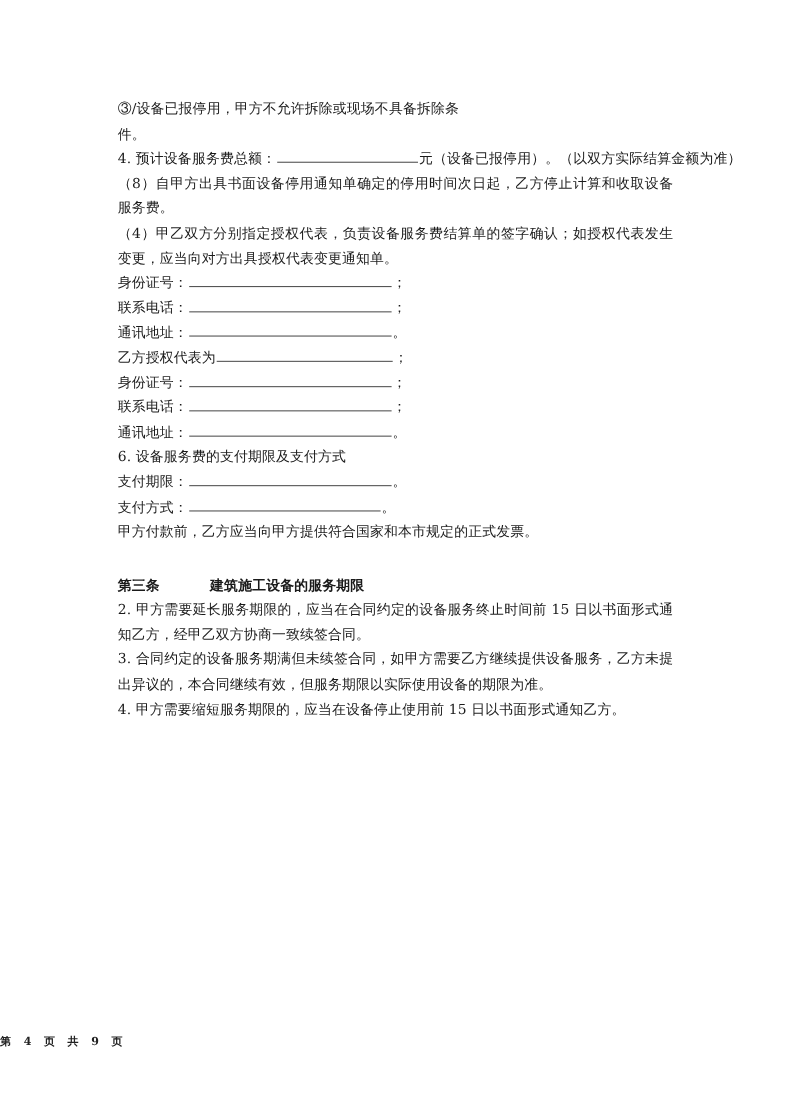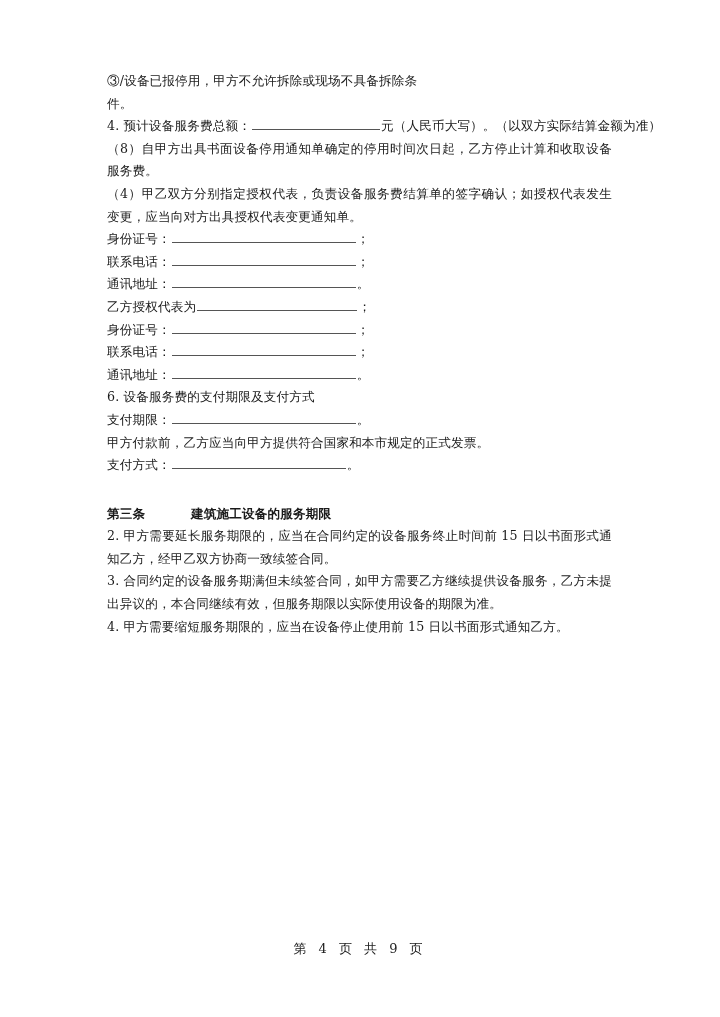--- a/index.html
+++ b/index.html
@@ -2,47 +2,47 @@
 <html><head>
   <meta charset="utf-8">
   <style>
     html, body { margin: 0; padding: 0; background: #ffffff; }
     body {
       width: 720px; height: 1017px; position: relative; overflow: hidden;
       font-family: "DejaVu Serif", "Liberation Serif", serif;
       color: #1a1a1a;
     }
     .page {
-      position: absolute; left: 107px; top: 70px; width: 505px;
+      position: absolute; left: 107px; top: 88px; width: 505px;
       font-size: 12.6px; line-height: 22.6px; letter-spacing: 0.15px;
     }
     .line { white-space: nowrap; height: 22.6px; }
     .para { text-align: justify; text-align-last: left; }
     .blank {
       display: inline-block; border-bottom: 1px solid #555; height: 14px;
       vertical-align: baseline; margin: 0 1px;
     }
     .gap { height: 26px; }
     .heading { font-weight: bold; }
     .heading .sec { display: inline-block; width: 84px; }
     .footer {
       position: absolute; left: 0; width: 720px; top: 940px;
-      text-align: center; font-size: 13px; letter-spacing: 4px; color: #222;
+      font-size: 10px; letter-spacing: 4px; color: #222; font-weight: bold;
     }
   </style>
 </head>
 <body>
 
 <div class="page">
 
   <div class="line">③/设备已报停用，甲方不允许拆除或现场不具备拆除条</div>
   <div class="line">件。</div>
 
   <div class="line">
-    <span>4. 预计设备服务费总额：</span><span class="blank" style="width:128px"></span><span>元（人民币大写）。（以双方实际结算金额为准）</span>
+    <span>4. 预计设备服务费总额：</span><span class="blank" style="width:128px"></span><span>元（设备已报停用）。（以双方实际结算金额为准）</span>
   </div>
 
 
   <div class="para">（8）自甲方出具书面设备停用通知单确定的停用时间次日起，乙方停止计算和收取设备服务费。</div>
   <div class="para">（4）甲乙双方分别指定授权代表，负责设备服务费结算单的签字确认；如授权代表发生变更，应当向对方出具授权代表变更通知单。</div>
 
   <div class="line">
     <span>身份证号：</span><span class="blank" style="width:184px"></span><span>；</span>
   </div>
   <div class="line">
@@ -61,24 +61,24 @@
     <span>联系电话：</span><span class="blank" style="width:184px"></span><span>；</span>
   </div>
   <div class="line">
     <span>通讯地址：</span><span class="blank" style="width:184px"></span><span>。</span>
   </div>
 
   <div class="line">6. 设备服务费的支付期限及支付方式</div>
   <div class="line">
     <span>支付期限：</span><span class="blank" style="width:184px"></span><span>。</span>
   </div>
-  <div class="line">甲方付款前，乙方应当向甲方提供符合国家和本市规定的正式发票。</div>
   <div class="line">
     <span>支付方式：</span><span class="blank" style="width:174px"></span><span>。</span>
   </div>
+  <div class="line">甲方付款前，乙方应当向甲方提供符合国家和本市规定的正式发票。</div>
 
   <div class="gap"></div>
 
   <div class="line heading">
     <span class="sec">第三条</span><span>建筑施工设备的服务期限</span>
   </div>
   <div class="para">2. 甲方需要延长服务期限的，应当在合同约定的设备服务终止时间前 15 日以书面形式通知乙方，经甲乙双方协商一致续签合同。</div>
   <div class="para">3. 合同约定的设备服务期满但未续签合同，如甲方需要乙方继续提供设备服务，乙方未提出异议的，本合同继续有效，但服务期限以实际使用设备的期限为准。</div>
   <div class="para">4. 甲方需要缩短服务期限的，应当在设备停止使用前 15 日以书面形式通知乙方。</div>
 </div>

